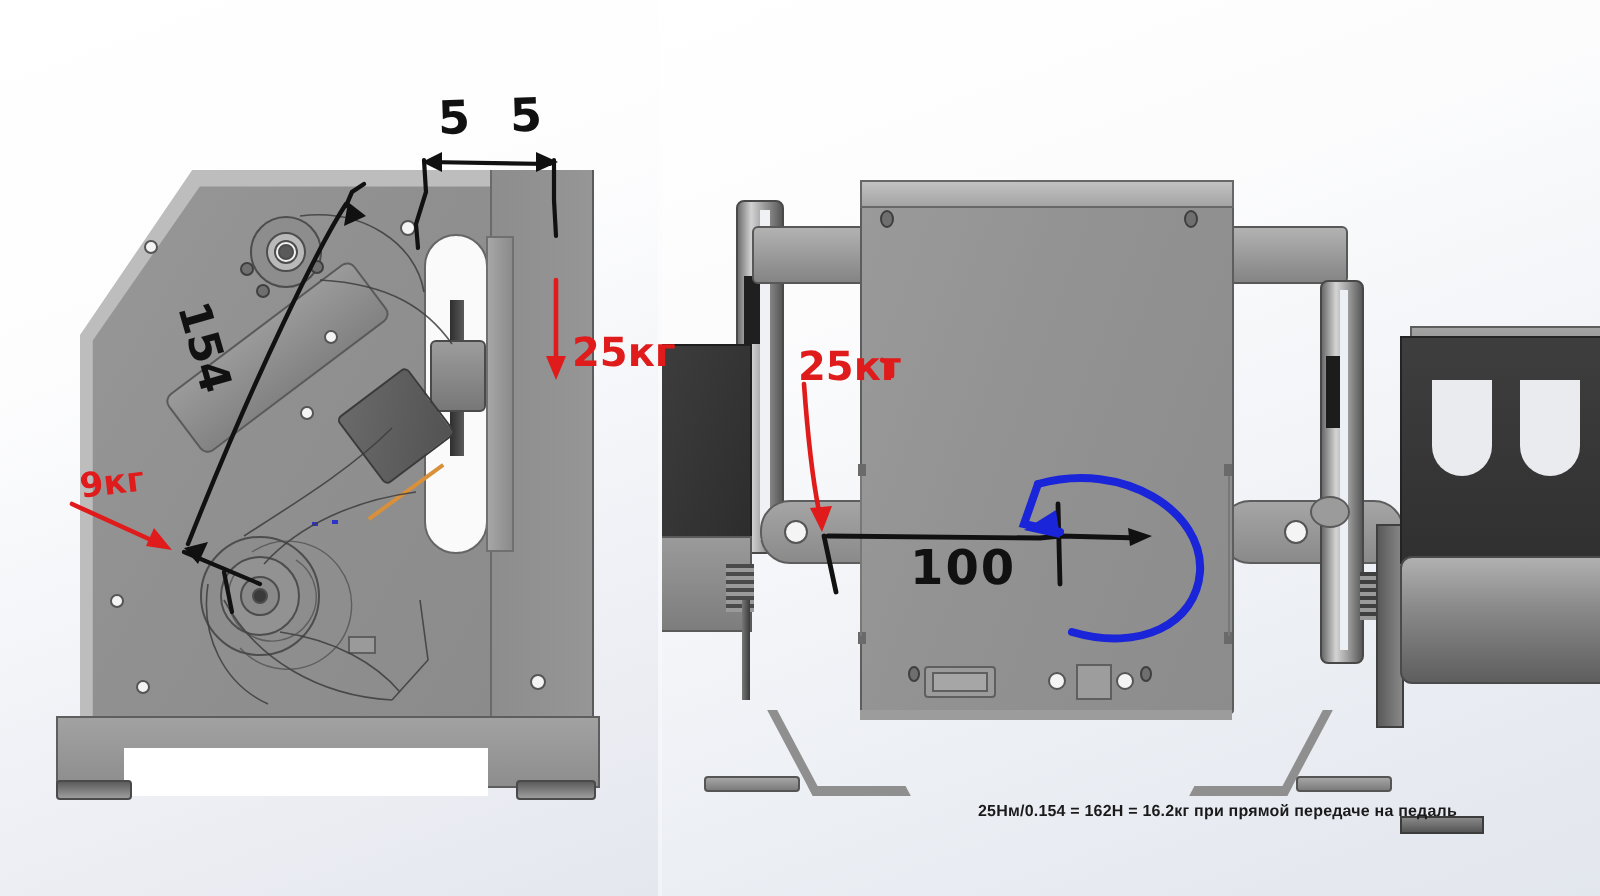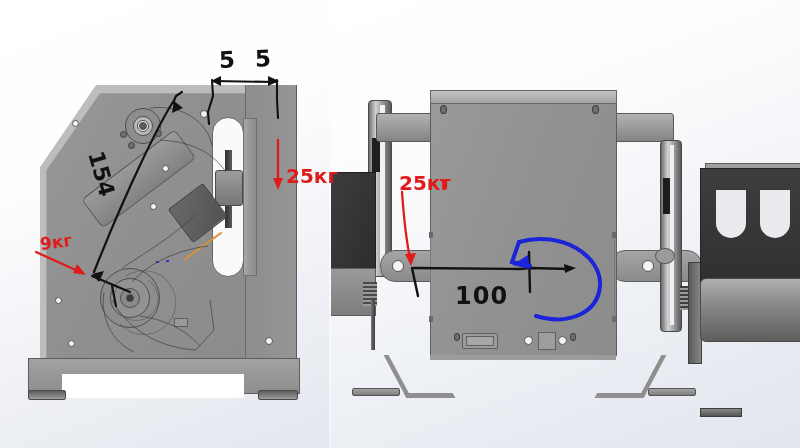--- a/index.html
+++ b/index.html
@@ -362,17 +362,18 @@
   <div class="hw hw-black" style="left:219px;top:48px;font-size:23px;letter-spacing:6px;transform:rotate(-2deg);">5 5</div>
 
   <div class="hw hw-black" style="left:78px;top:163px;font-size:22px;transform:rotate(74deg);letter-spacing:0px;">154</div>
 
   <div class="hw hw-red" style="left:286px;top:166px;font-size:20px;">25кг</div>
 
   <div class="hw hw-red" style="left:40px;top:234px;font-size:17px;transform:rotate(-7deg);">9кг</div>
 
   <div class="hw hw-red" style="left:399px;top:173px;font-size:20px;">25кг</div>
 
-  <div class="hw hw-black" style="left:455px;top:284px;font-size:24px;letter-spacing:1px;">100</div>
-
-
+  <div class="hw hw-black" style="left:455px;top:272px;font-size:24px;letter-spacing:1px;">100</div>
+
+
+  <div id="footnote">25Нм/0.154 = 162Н = 16.2кг  при прямой передаче на педаль</div>
 
 </div>
 
 </body></html>

